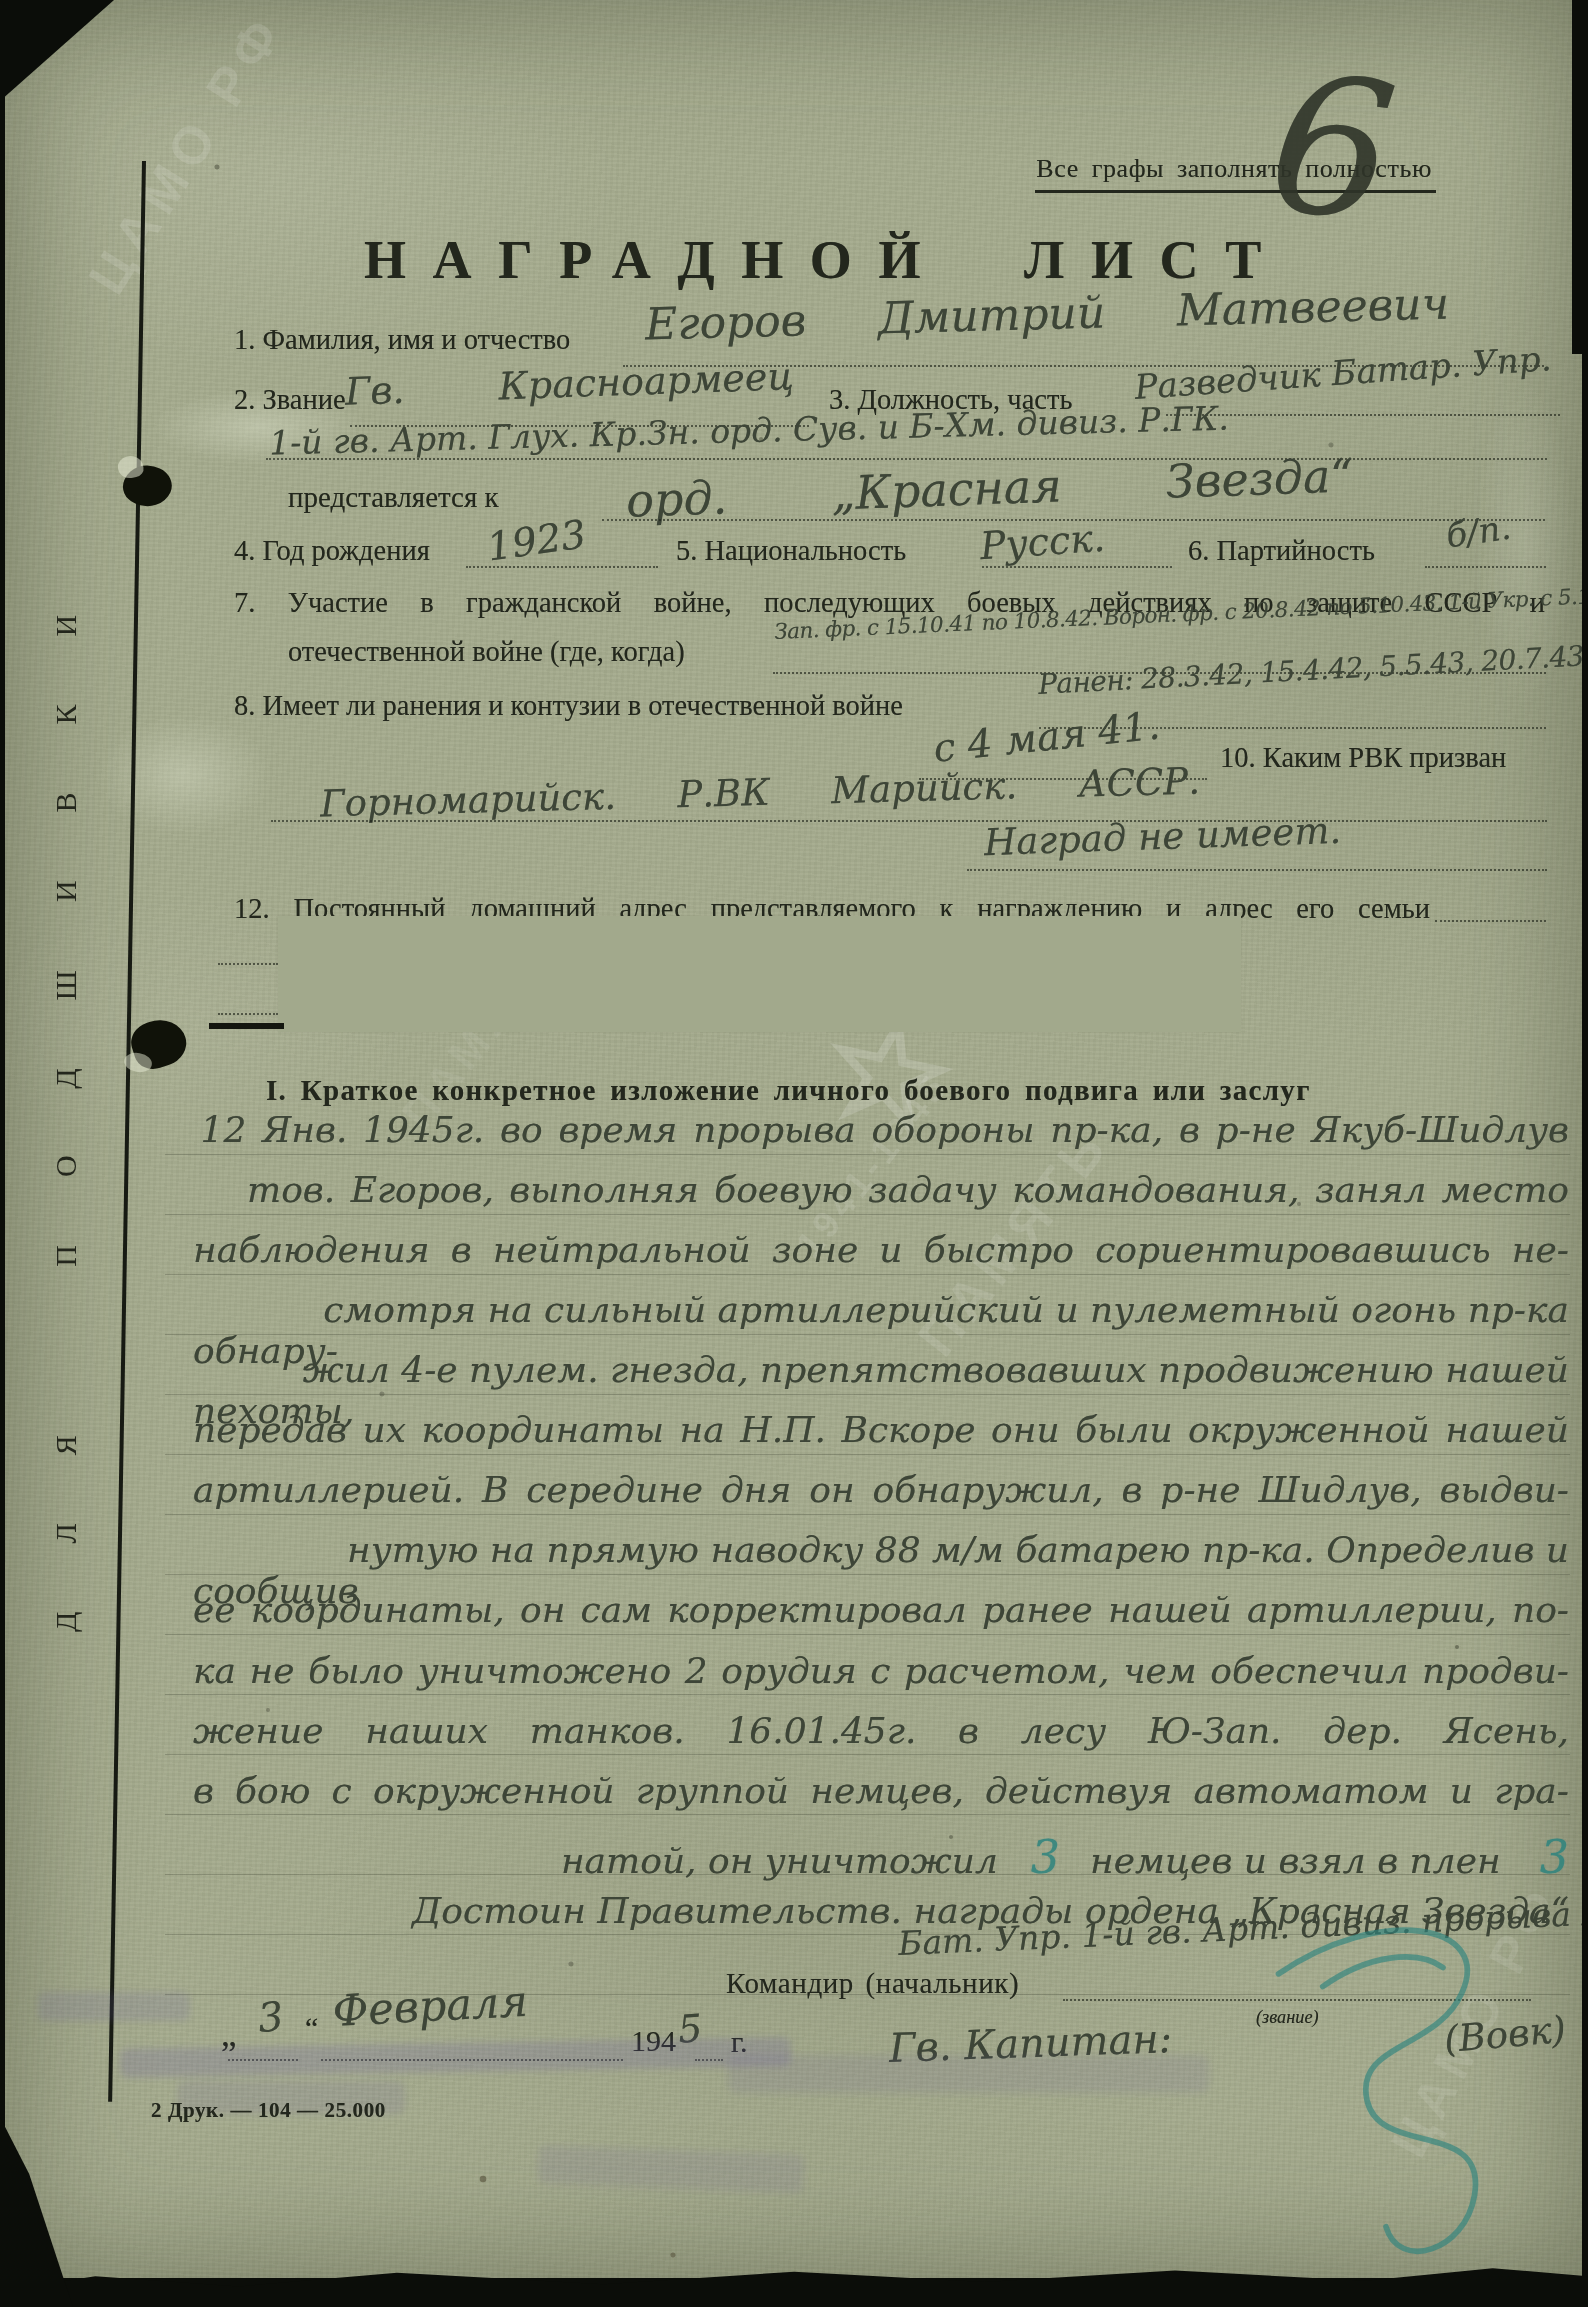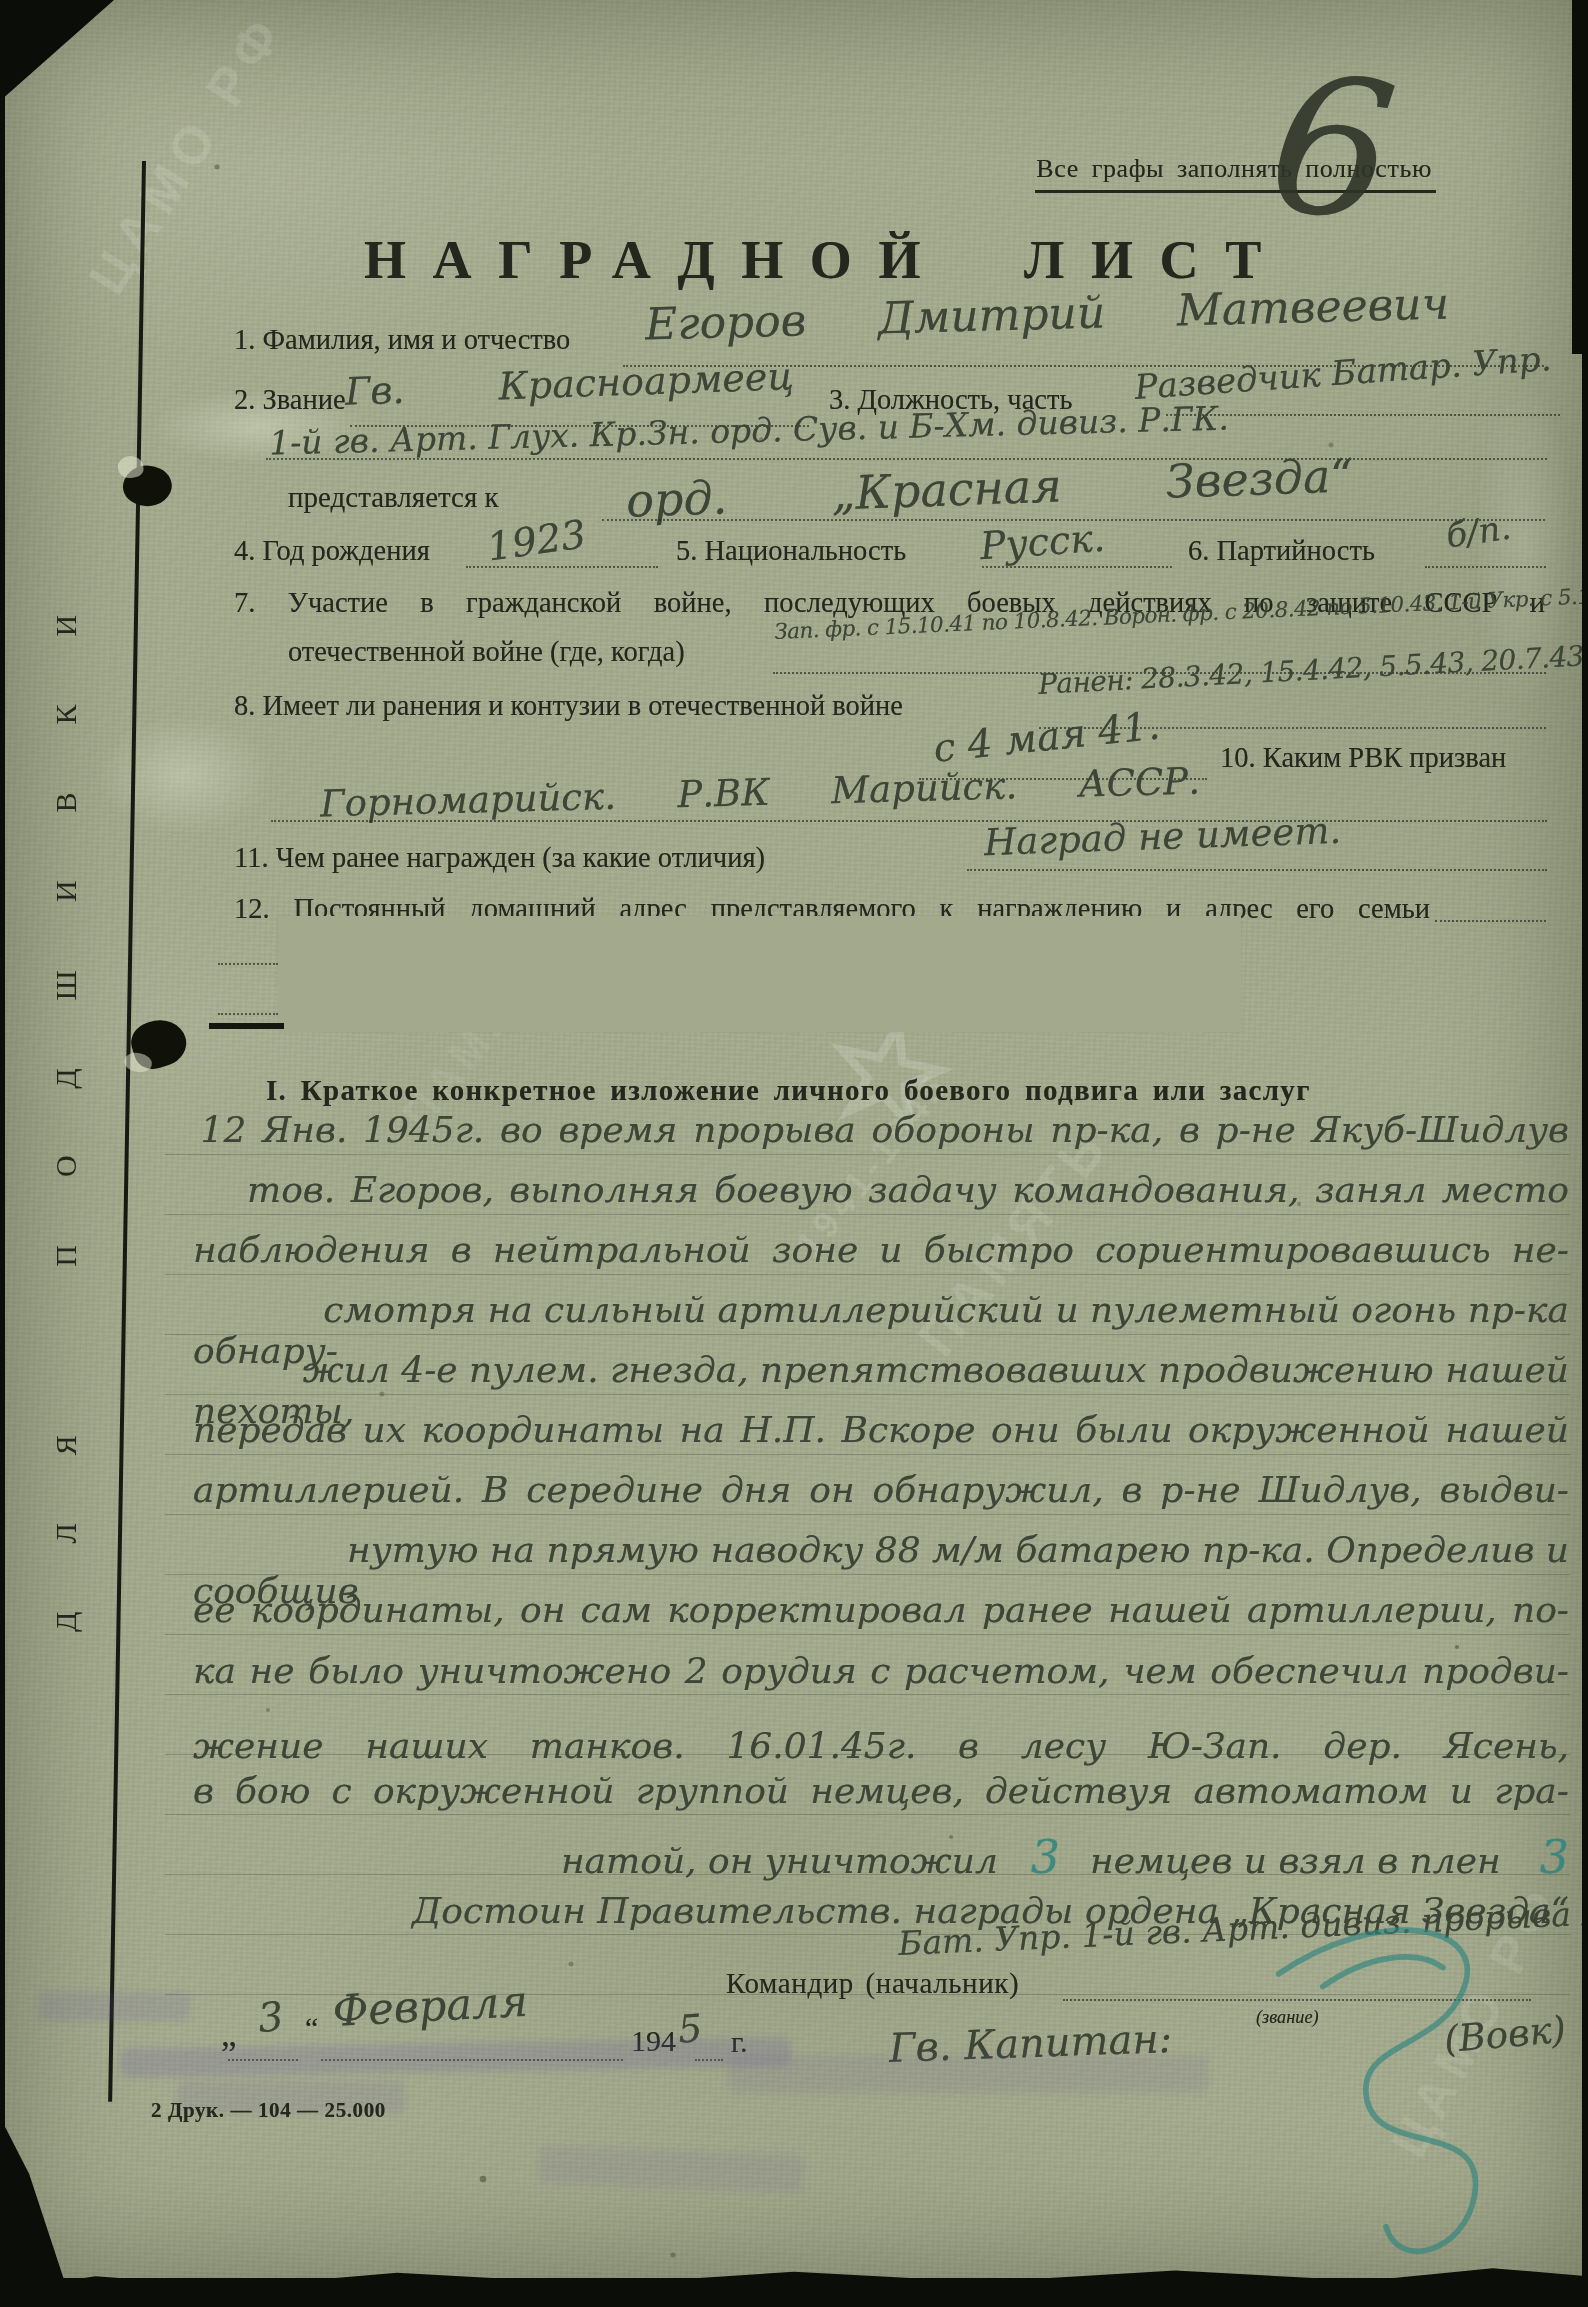--- a/index.html
+++ b/index.html
@@ -101,21 +101,20 @@
   <div class="dots" style="left:1039px;top:702px;width:507px;"></div>
 
   <div class="hw" style="left:936px;top:726px;font-size:39px;transform:rotate(-6deg);transform-origin:left bottom;">с 4 мая 41.</div>
   <div class="pt" style="left:1220px;top:742px;font-size:28.5px;">10. Каким РВК призван</div>
   <div class="dots" style="left:919px;top:753px;width:288px;"></div>
 
   <div class="hw jl" style="left:320px;top:771px;width:880px;font-size:37px;transform:rotate(-1.5deg);">Горномарийск. Р.ВК Марийск. АССР.</div>
   <div class="dots" style="left:271px;top:795px;width:1276px;"></div>
 
   <div class="hw" style="left:984px;top:815px;font-size:37px;transform:rotate(-2deg);">Наград не имеет.</div>
-  <div class="pt" style="left:234px;top:842px;font-size:28.5px;">11. Чем ранее награжден (за какие отличия)</div>
   <div class="dots" style="left:967px;top:844px;width:580px;"></div>
 
   <div class="pt jl" style="left:234px;top:893px;width:1196px;font-size:28.5px;">12. Постоянный домашний адрес представляемого к награждению и адрес его семьи</div>
   <div class="dots" style="left:1435px;top:895px;width:111px;"></div>
   <div class="abs" style="left:278px;top:916px;width:963px;height:116px;background:#a2a98c;box-shadow:0 0 1.9px rgba(0,0,0,.08);"></div>
   <div class="dots" style="left:218px;top:938px;width:60px;"></div>
   <div class="dots" style="left:218px;top:988px;width:60px;"></div>
   <div class="abs" style="left:209px;top:1023px;width:75px;height:6.3px;background:#14160f;"></div>
 
   <div class="pt" style="left:266px;top:1074px;font-size:29px;font-weight:bold;letter-spacing:1.3px;word-spacing:5px;">I. Краткое конкретное изложение личного боевого подвига или заслуг</div>
@@ -127,21 +126,21 @@
     <div class="fline fjl" style="top:1109px;padding-left:7.6px;box-sizing:border-box;">12 Янв. 1945г. во время прорыва обороны пр-ка, в р-не Якуб-Шидлув</div>
     <div class="fline fjl" style="top:1169px;padding-left:54px;box-sizing:border-box;">тов. Егоров, выполняя боевую задачу командования, занял место</div>
     <div class="fline fjl" style="top:1229px;">наблюдения в нейтральной зоне и быстро сориентировавшись не-</div>
     <div class="fline fjl" style="top:1289px;">смотря на сильный артиллерийский и пулеметный огонь пр-ка обнару-</div>
     <div class="fline fjl" style="top:1349px;">жил 4-е пулем. гнезда, препятствовавших продвижению нашей пехоты,</div>
     <div class="fline fjl" style="top:1409px;">передав их координаты на Н.П. Вскоре они были окруженной нашей</div>
     <div class="fline fjl" style="top:1469px;">артиллерией. В середине дня он обнаружил, в р-не Шидлув, выдви-</div>
     <div class="fline fjl" style="top:1529px;">нутую на прямую наводку 88 м/м батарею пр-ка. Определив и сообщив</div>
     <div class="fline fjl" style="top:1589px;">ее координаты, он сам корректировал ранее нашей артиллерии, по-</div>
     <div class="fline fjl" style="top:1650px;">ка не было уничтожено 2 орудия с расчетом, чем обеспечил продви-</div>
-    <div class="fline fjl" style="top:1710px;margin-top:15px;">жение наших танков. 16.01.45г. в лесу Ю-Зап. дер. Ясень,</div>
+    <div class="fline fjl" style="top:1710px;">жение наших танков. 16.01.45г. в лесу Ю-Зап. дер. Ясень,</div>
     <div class="fline fjl" style="top:1770px;">в бою с окруженной группой немцев, действуя автоматом и гра-</div>
     <div class="fline" style="top:1830px;">
       <span>натой, он уничтожил</span><span class="teal" style="font-size:46px;margin:0 30px 0 33px;">3</span><span>немцев и взял в плен</span><span class="teal" style="font-size:46px;margin-left:39px;">3</span>
     </div>
     <div class="fline" style="top:1890px;padding-left:82px;box-sizing:border-box;">Достоин Правительств. награды ордена „Красная Звезда“</div>
   </div>
 
   <div class="hw" style="left:899px;top:1924px;font-size:33px;transform:rotate(-2.5deg);transform-origin:left bottom;">Бат. Упр. 1-й гв. Арт. дивиз. прорыва Р.ГК</div>
   <div class="pt" style="left:726px;top:1967px;font-size:29px;letter-spacing:0.6px;word-spacing:3.8px;">Командир (начальник)</div>
   <div class="dots" style="left:1063px;top:1974px;width:468px;"></div>

